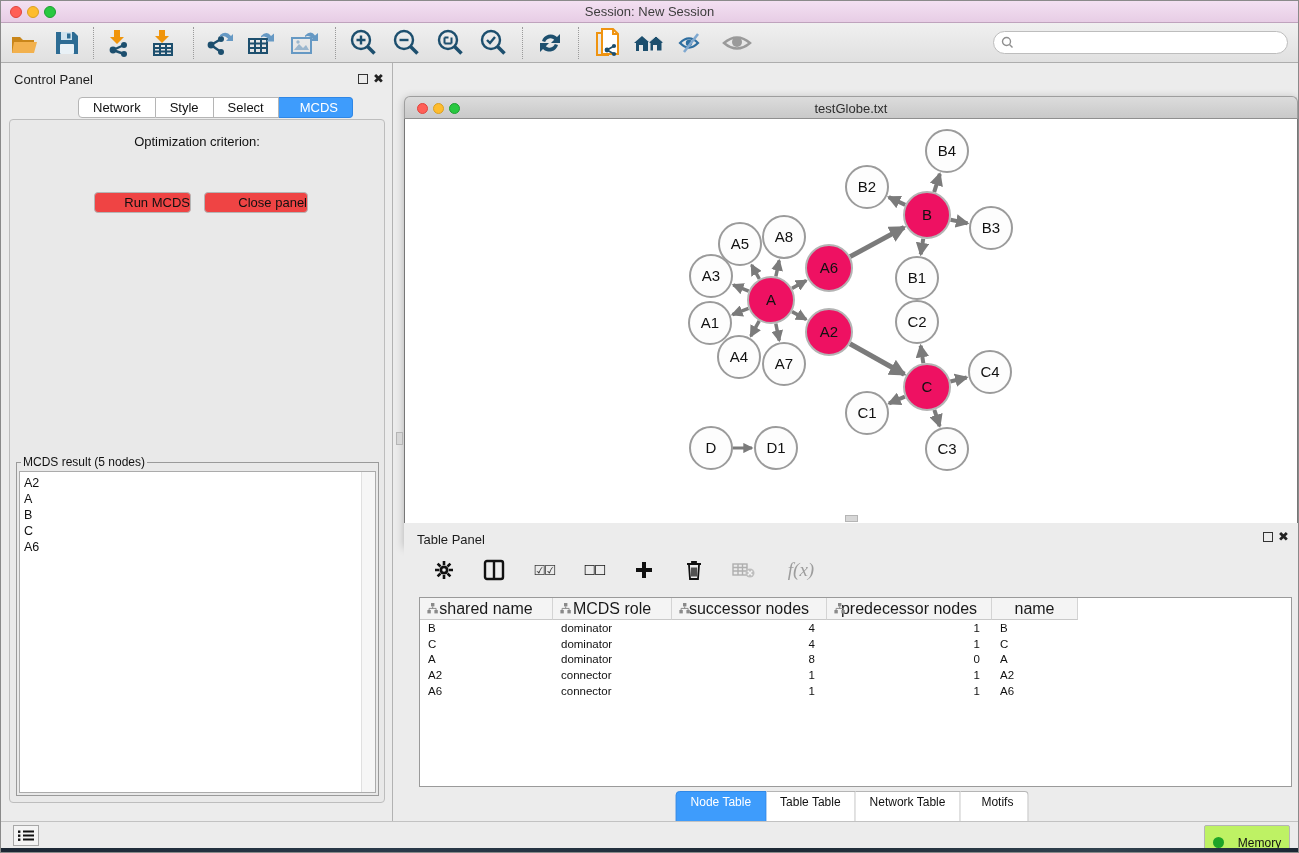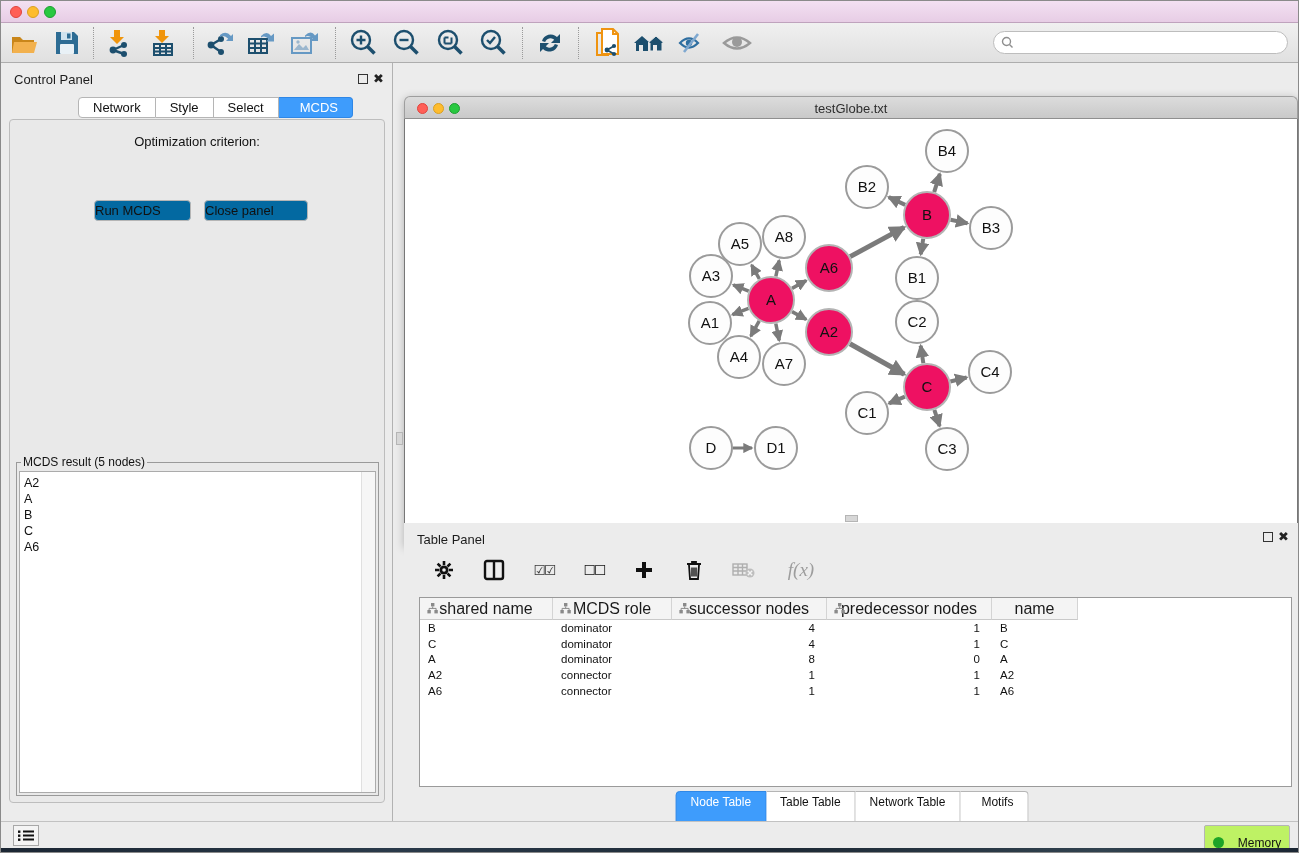--- a/index.html
+++ b/index.html
@@ -41,22 +41,22 @@
 
   .cp-box { position:absolute; left:8px; top:56px; width:376px; height:684px; background:#e9e9e9;
     border:1px solid #bdbdbd; border-radius:4px; }
   .opt-label { position:absolute; left:0; right:0; top:14px; text-align:center; font-size:13px; color:#111; }
   .selectbox { position:absolute; left:35px; top:38px; width:306px; height:22px; background:#fff;
     border:1px solid #b0b0b0; border-radius:4px; font-size:13px; color:#111; line-height:20px; padding-left:8px; }
   .select-step { position:absolute; right:1px; top:1px; width:19px; height:18px; border-radius:3px;
     background:linear-gradient(#6caefa,#3b86f0); display:flex; flex-direction:column; align-items:center; justify-content:center; gap:2px; }
   .tri-up { width:0; height:0; border-left:4px solid transparent; border-right:4px solid transparent; border-bottom:5px solid #fff; }
   .tri-dn { width:0; height:0; border-left:4px solid transparent; border-right:4px solid transparent; border-top:5px solid #fff; }
-  .cp-btn { position:absolute; top:80px; height:21px; background:#0369a1; border:1px solid #b5b5b5; border-radius:4px;
-    font-size:13px; color:#111; text-align:left; line-height:19px; }
+  .cp-btn { position:absolute; top:72px; height:21px; background:#ef4444; border:1px solid #b5b5b5; border-radius:4px;
+    font-size:13px; color:#111; text-align:right; line-height:19px; }
   #runBtn { left:84px; width:97px; } #closeBtn { left:194px; width:104px; }
 
   fieldset.mcds { position:absolute; left:6px; top:335px; width:363px; height:341px;
     border:1px solid #9a9a9a; padding:2px; }
   fieldset.mcds legend { font-size:12px; color:#111; padding:0 2px; margin-left:2px; }
   .mcds-list { position:relative; width:100%; height:100%; background:#fff; border:1px solid #ababab; overflow:hidden; }
   .mcds-scroll { position:absolute; right:0; top:0; width:14px; height:100%; background:#f6f6f6; border-left:1px solid #e0e0e0; }
   .mcds-list ul { list-style:none; padding:3px 0 0 4px; }
   .mcds-list li { font-size:12.5px; line-height:16px; color:#111; }
 
@@ -109,20 +109,21 @@
 </style>
 </head>
 <body>
 
 <div class="app">
 
   <div class="titlebar">
     <div class="tl red"></div>
     <div class="tl yel"></div>
     <div class="tl grn"></div>
+    <div class="title">Session: New Session</div>
   </div>
 
   <div class="toolbar">
     <div class="tbtn" style="left:6px">
       <svg width="28" height="24">
           <path d="M2 6 h8 l3 3 h11 v13 h-22 z" fill="#c9861a"></path>
           <path d="M4 11 h23 l-3 11 h-22 z" fill="#f2b14e"></path>
         </svg>
     </div>
     <div class="tbtn" style="left:49px">

